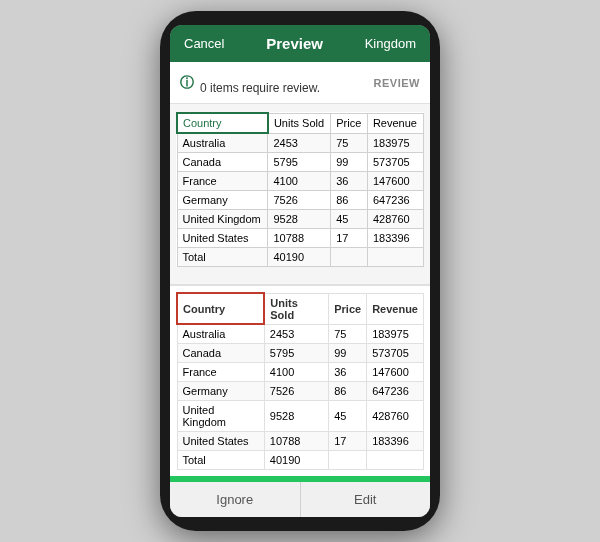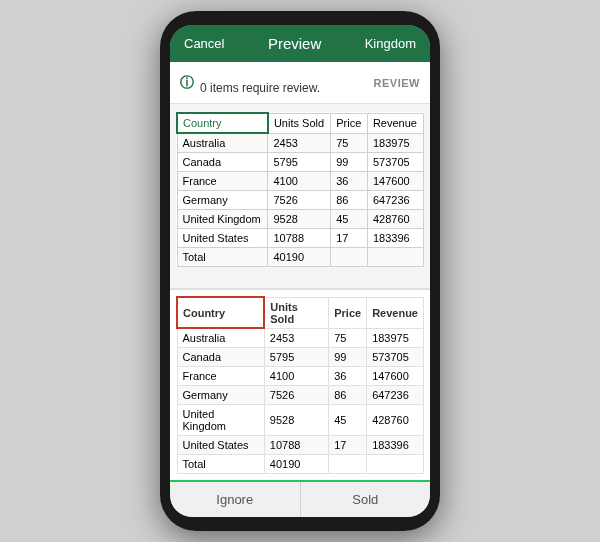--- a/index.html
+++ b/index.html
@@ -16,21 +16,21 @@
       min-height: 520px;
       background: #1a1a1a;
       border-radius: 36px;
       padding: 14px 10px;
       box-shadow: 0 8px 32px rgba(0,0,0,0.5);
       display: flex;
       flex-direction: column;
     }
     .screen {
       background: #a3a3a3;
-      border-radius: 22px;
+      border-radius: 12px;
       overflow: hidden;
       flex: 1;
       display: flex;
       flex-direction: column;
       justify-content: space-between;
     }
     
     .header {
       background: #217346;
       display: flex;
@@ -39,21 +39,21 @@
       padding: 10px 14px;
     }
     .header-cancel, .header-insert {
       color: #fff;
       font-size: 13px;
       cursor: pointer;
     }
     .header-title {
       color: #fff;
       font-size: 15px;
-      font-weight: 400;
+      font-weight: 700;
     }
     
     .review-banner {
       background: #fff;
       display: flex;
       align-items: center;
       padding: 8px 10px;
       border-bottom: 1px solid #e0e0e0;
       gap: 6px;
     }
@@ -138,21 +138,21 @@
     .comp-col-number {
       text-align: right;
     }
     .comp-row-alt {
       background: #f9f9f9;
     }
     
     .action-bar {
       background: #f0f0f0;
       display: flex;
-      border-top: 2px solid #22c55e;
+      border-top: 6px solid #22c55e;
     }
     .action-btn {
       flex: 1;
       padding: 10px;
       font-size: 13px;
       color: #555;
       text-align: center;
       cursor: pointer;
       background: transparent;
       border: none;
@@ -290,17 +290,17 @@
               <td class="comp-col-number"></td>
               <td class="comp-col-number"></td>
             </tr>
           </tbody>
       </table>
     </div>
 
     <div class="action-bar">
       <button class="action-btn">Ignore</button>
       <div class="action-divider"></div>
-      <button class="action-btn">Sold</button>
+      <button class="action-btn">Edit</button>
     </div>
 
   </div>
 </div>
 
 </body></html>

